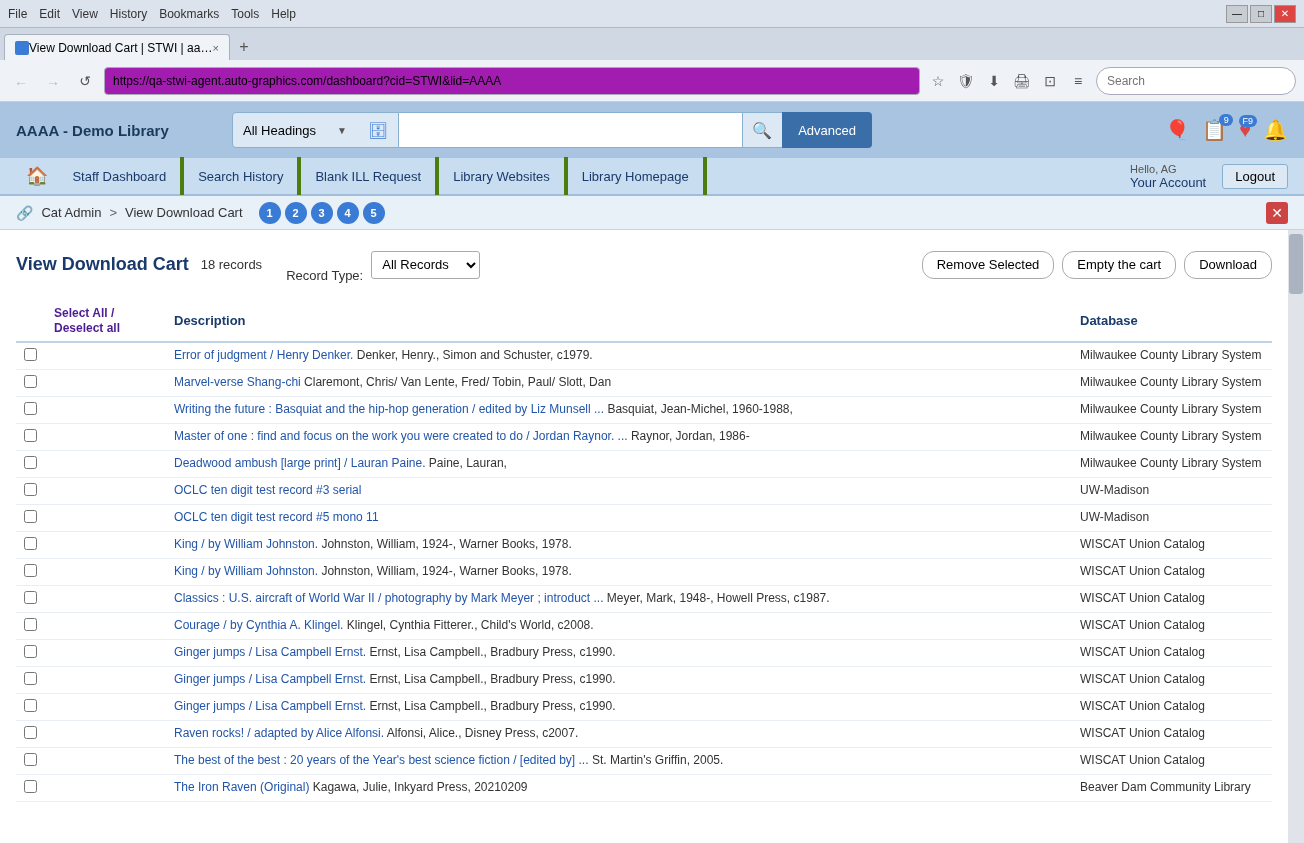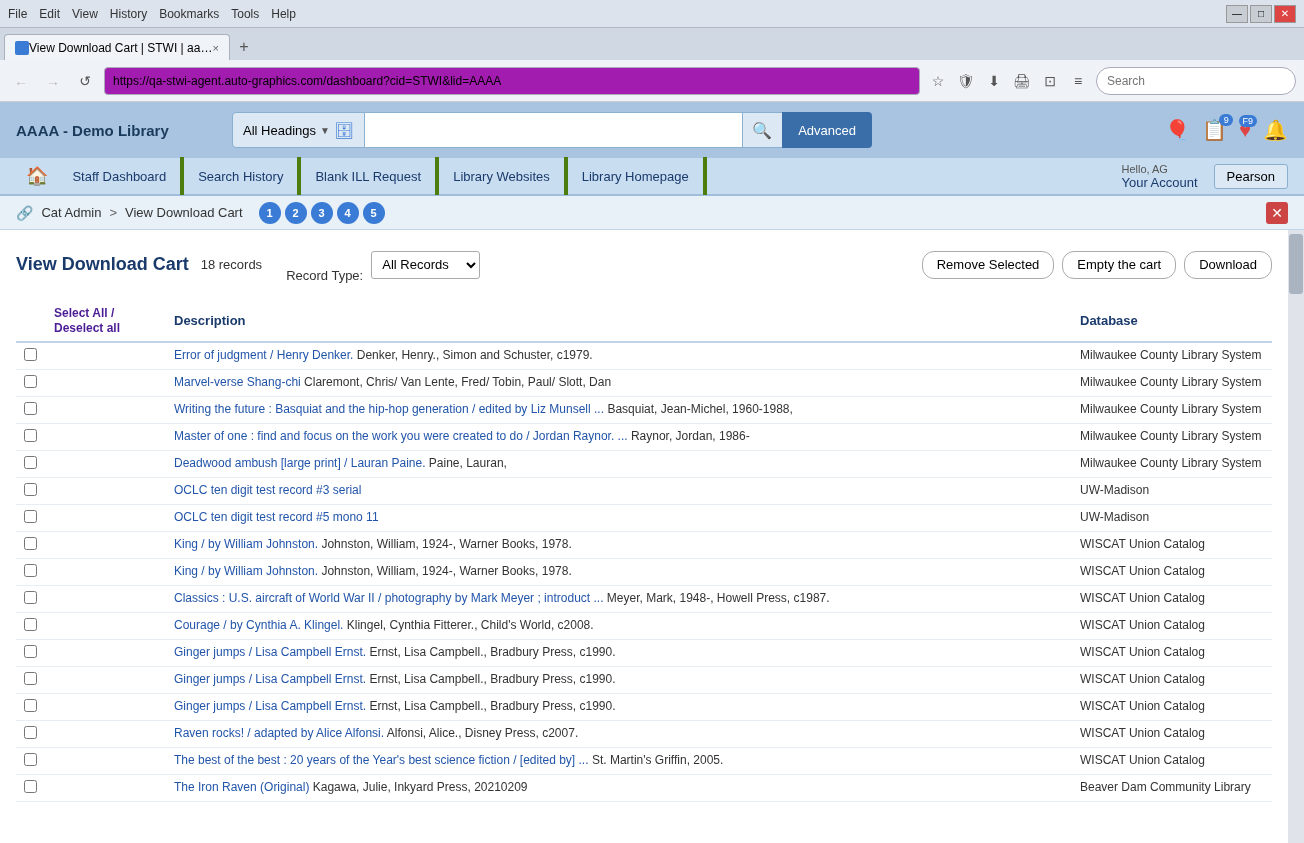--- a/index.html
+++ b/index.html
@@ -114,21 +114,21 @@
       max-width: 640px;
     }
     .heading-select {
       display: flex;
       align-items: center;
       background: #dce8f4;
       border: 1px solid #8ab0d0;
       border-radius: 4px 0 0 4px;
       padding: 16px 10px;
       height: 36px;
-      gap: 4px;
+      gap: 21px;
       cursor: pointer;
     }
     .heading-select span { font-size: 13px; }
     .heading-select .arrow { font-size: 10px; color: #555; }
     .heading-select .db-icon { color: #3a7bd5; font-size: 16px; }
     .search-input {
       flex: 1;
       height: 36px;
       border: 1px solid #8ab0d0;
       border-left: none;
@@ -404,21 +404,21 @@
   <span class="nav-home">🏠</span>
   <div class="nav-link">Staff Dashboard</div>
   <div class="nav-link">Search History</div>
   <div class="nav-link">Blank ILL Request</div>
   <div class="nav-link">Library Websites</div>
   <div class="nav-link">Library Homepage</div>
   <div class="nav-account">
     <div class="hello">Hello, AG</div>
     <div>Your Account</div>
   </div>
-  <button class="logout-btn">Pearson</button>
+  <button class="logout-btn">Logout</button>
 </div>
 
 <div class="breadcrumb-bar">
   <span class="breadcrumb-icon">🔗</span>
   <span class="breadcrumb-text">Cat Admin</span>
   <span class="breadcrumb-sep">&gt;</span>
   <span class="breadcrumb-text">View Download Cart</span>
   <div class="step-circles">
     <div class="step-circle">1</div>
     <div class="step-circle">2</div>

